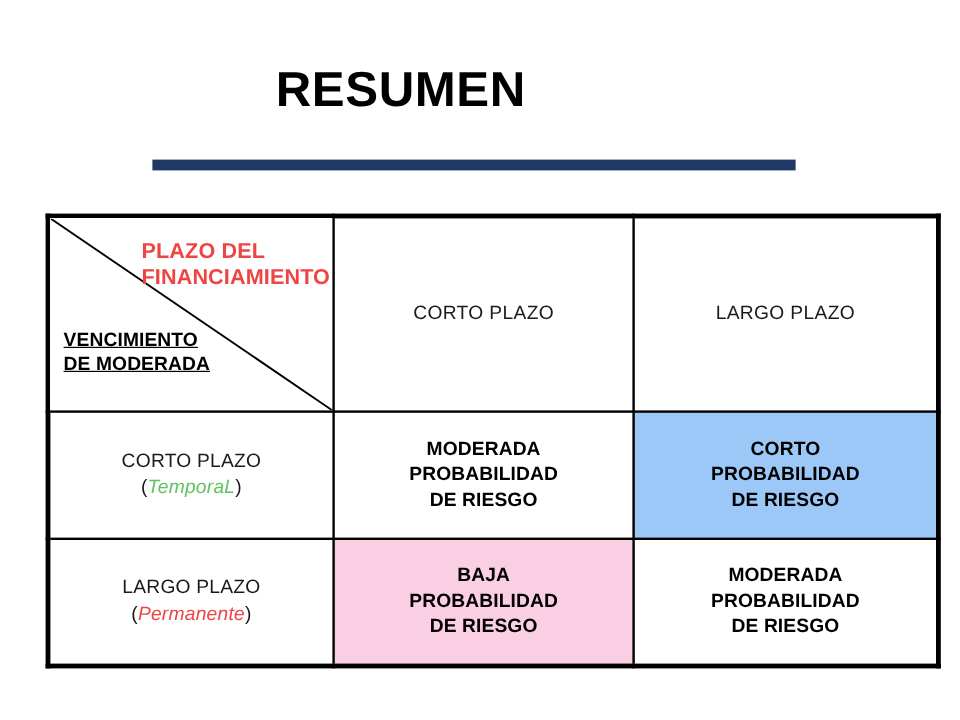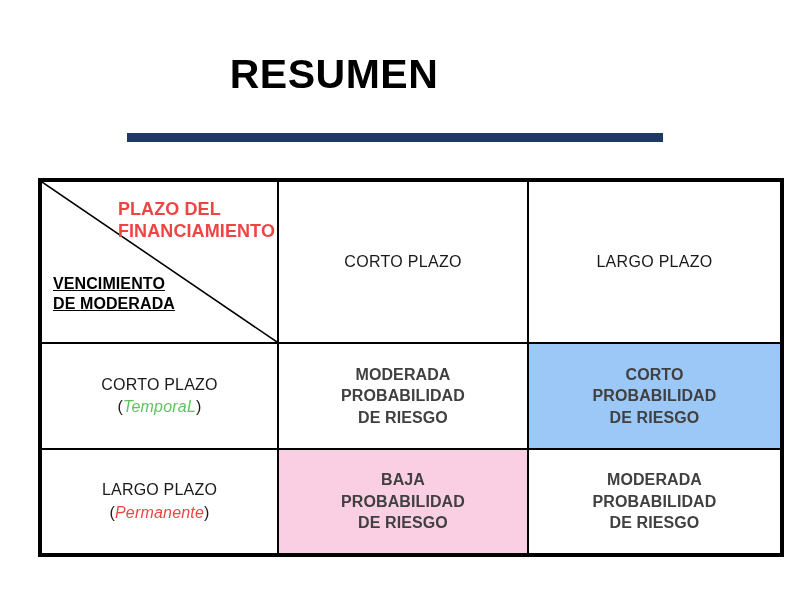--- a/index.html
+++ b/index.html
@@ -121,21 +121,21 @@
     font-style: italic;
   }
   .qualifier-temporal { color: #5FC35F; }
   .qualifier-permanente { color: #3333FF; }
   .paren { color: #1a1a1a; font-style: normal; }
 
   
   .risk-cell {
     font-size: 16px;
     font-weight: bold;
-    color: #404040;
+    color: #000000;
     line-height: 1.34;
     letter-spacing: 0.1px;
   }
   .risk-baja     { background: #9CC8F8 !important; }
   .risk-alta     { background: #FACFE3 !important; }
   .risk-moderada { background: #ffffff !important; }
 </style>
 </head>
 <body>
 

